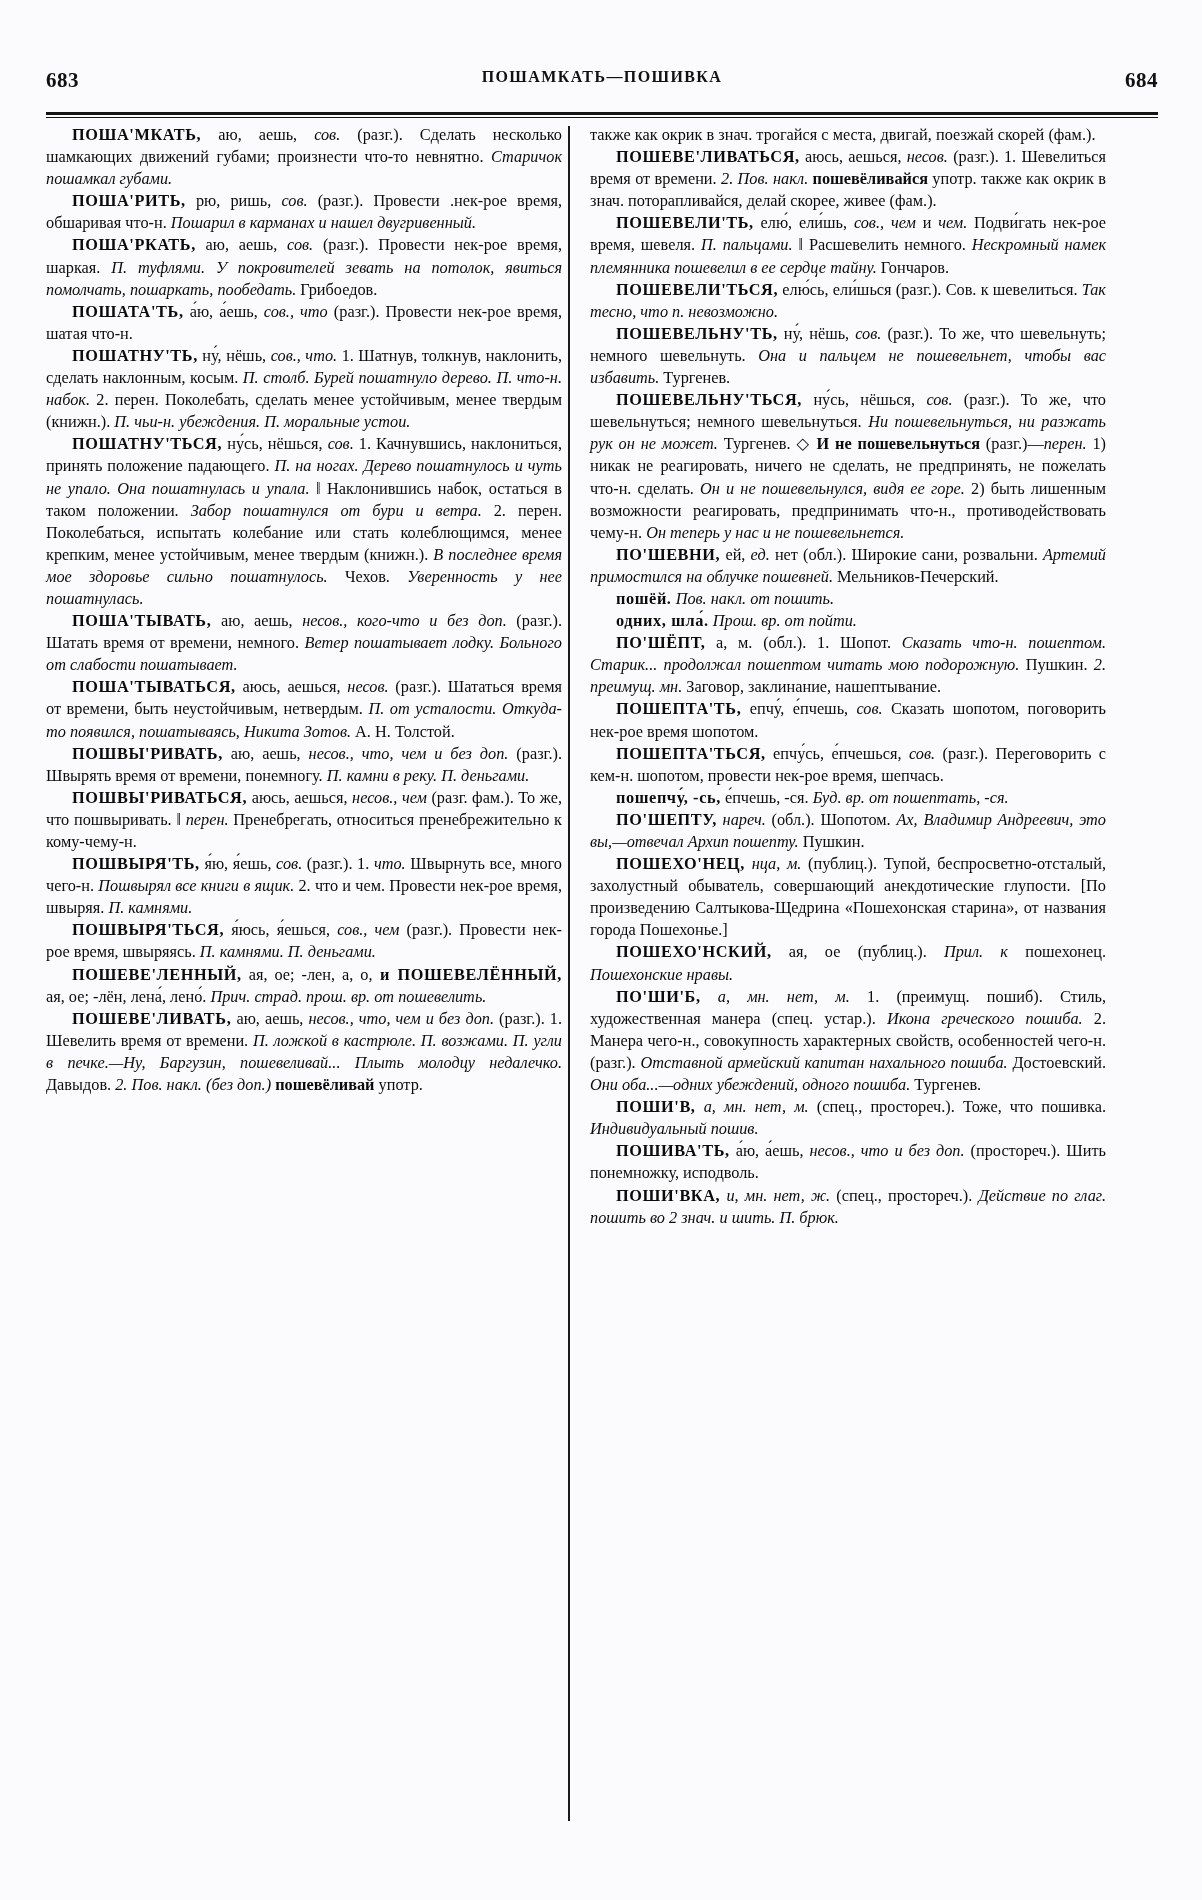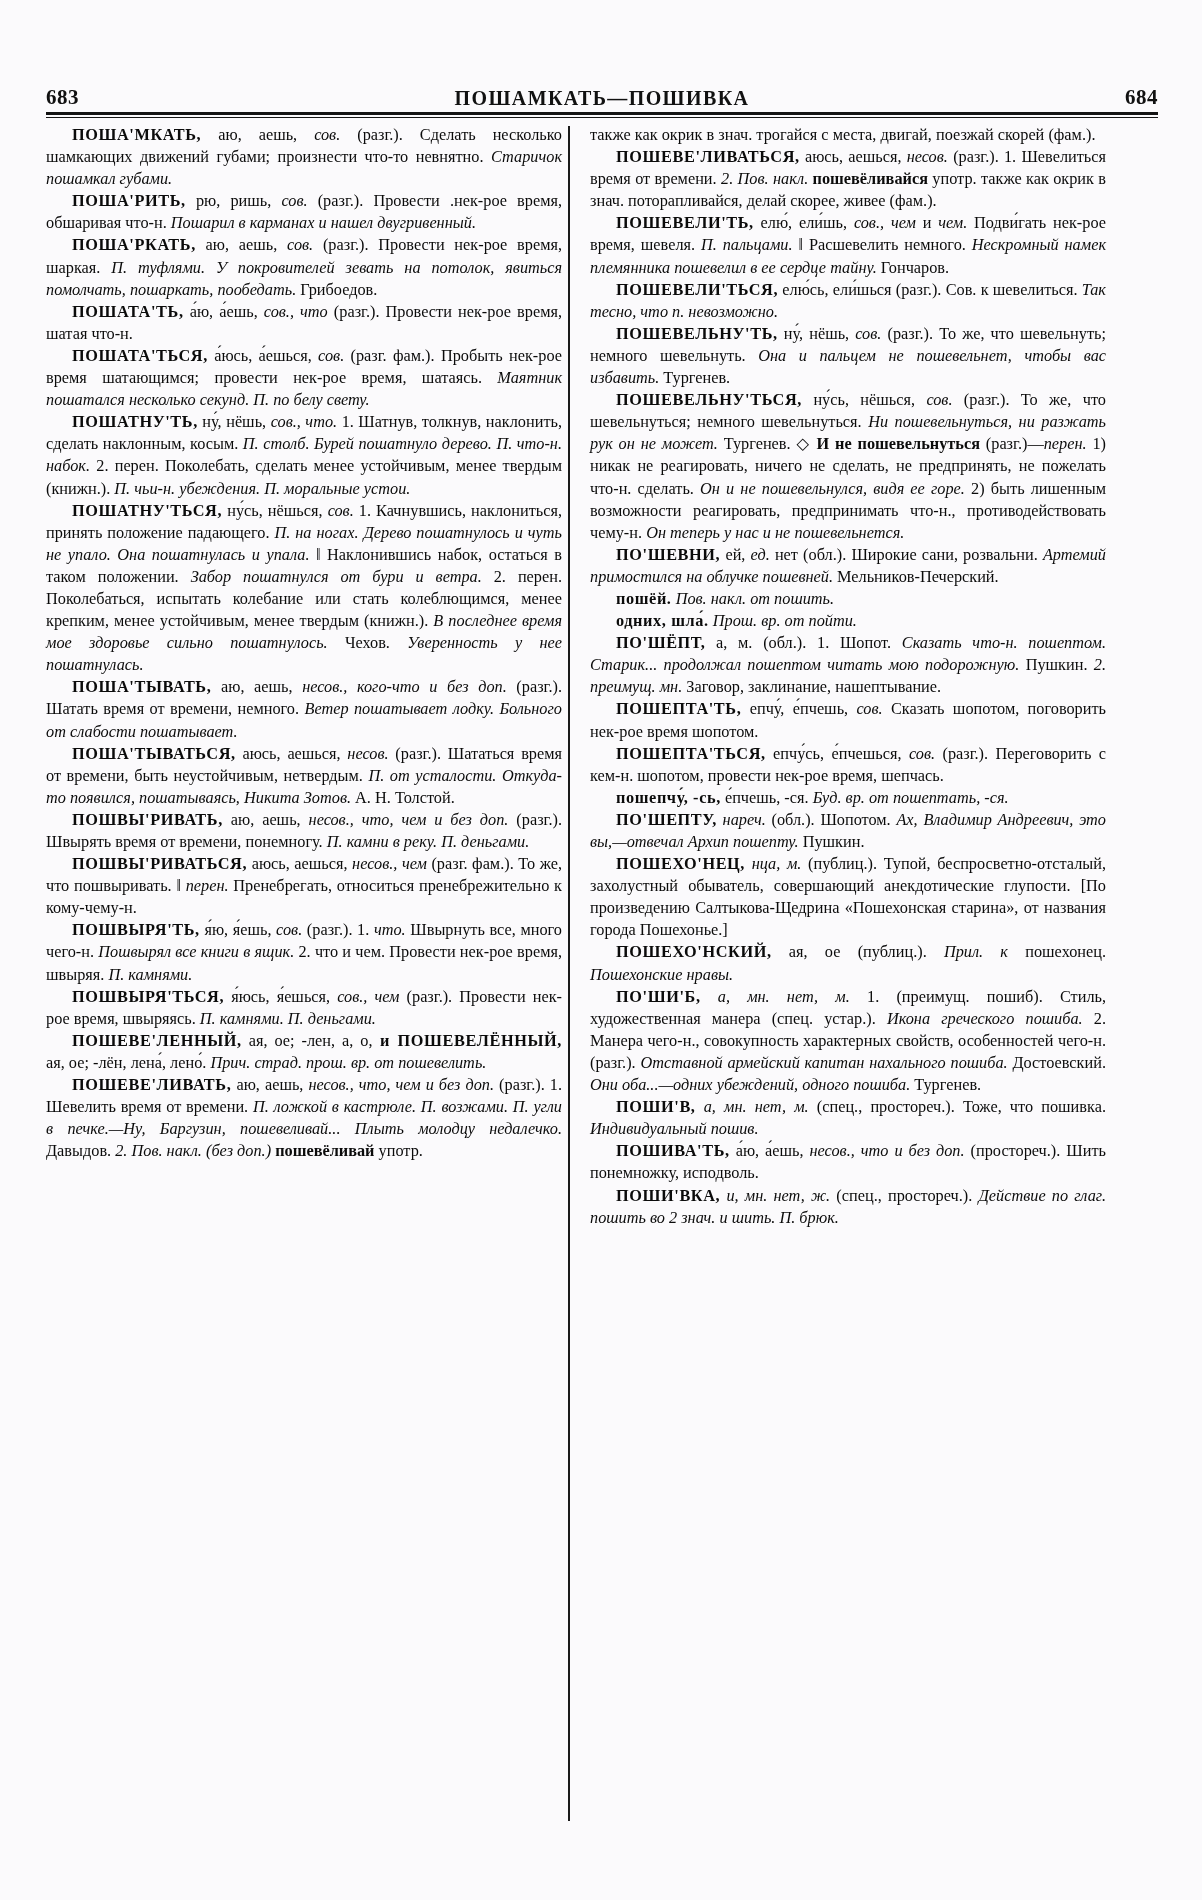--- a/index.html
+++ b/index.html
@@ -23,33 +23,32 @@
     background: #fbfafc;
   }
   
   .runhead {
     position: absolute;
     left: 46px;
     top: 68px;
     width: 1112px;
     height: 34px;
     display: flex;
-    align-items: flex-end;
+    align-items: flex-start;
     justify-content: space-between;
-    margin-top: 8px;
   }
   .folio {
     font-weight: bold;
     font-size: 21px;
     letter-spacing: 0.5px;
     color: #111;
   }
   .runtitle {
     font-weight: bold;
-    font-size: 20px;
+    font-size: 16px;
     letter-spacing: 1.4px;
     color: #111;
     text-align: center;
     flex: 1;
   }
   .rule {
     position: absolute;
     left: 46px;
     top: 112px;
     width: 1112px;
@@ -119,21 +118,20 @@
     <div class="col col-left">
 
       <p class="entry"><b class="hw">ПОША'МКАТЬ,</b><span> аю, аешь, </span><i class="lbl">сов.</i><span> (разг.). Сделать несколько шамкающих движений губами; произнести что-то невнятно. </span><i class="cite">Старичок пошамкал губами.</i></p>
 
       <p class="entry"><b class="hw">ПОША'РИТЬ,</b><span> рю, ришь, </span><i class="lbl">сов.</i><span> (разг.). Провести .нек-рое время, обшаривая что-н. </span><i class="cite">Пошарил в карманах и нашел двугривенный.</i></p>
 
       <p class="entry"><b class="hw">ПОША'РКАТЬ,</b><span> аю, аешь, </span><i class="lbl">сов.</i><span> (разг.). Провести нек-рое время, шаркая. </span><i class="cite">П. туфлями. У покровителей зевать на потолок, явиться помолчать, пошаркать, пообедать.</i><span> Грибоедов.</span></p>
 
       <p class="entry"><b class="hw">ПОШАТА'ТЬ,</b><span> а́ю, а́ешь, </span><i class="lbl">сов., что</i><span> (разг.). Провести нек-рое время, шатая что-н.</span></p>
 
-      <p class="entry"><b class="hw">ПОШАТА'ТЬСЯ,</b><span> а́юсь, а́ешься, </span><i class="lbl">сов.</i><span> (разг. фам.). Пробыть нек-рое время шатающимся; провести нек-рое время, шатаясь. </span><i class="cite">Маятник пошатался несколько секунд. П. по белу свету.</i></p>
 
       <p class="entry"><b class="hw">ПОШАТНУ'ТЬ,</b><span> ну́, нёшь, </span><i class="lbl">сов., что.</i><span> 1. Шатнув, толкнув, наклонить, сделать наклонным, косым. </span><i class="cite">П. столб. Бурей пошатнуло дерево. П. что-н. набок.</i><span class="bold"> 2. перен.</span><span> Поколебать, сделать менее устойчивым, менее твердым (книжн.). </span><i class="cite">П. чьи-н. убеждения. П. моральные устои.</i></p>
 
       <p class="entry"><b class="hw">ПОШАТНУ'ТЬСЯ,</b><span> ну́сь, нёшься, </span><i class="lbl">сов.</i><span> 1. Качнувшись, наклониться, принять положение падающего. </span><i class="cite">П. на ногах. Дерево пошатнулось и чуть не упало. Она пошатнулась и упала.</i><span> ‖ Наклонившись набок, остаться в таком положении. </span><i class="cite">Забор пошатнулся от бури и ветра.</i><span class="bold"> 2. перен.</span><span> Поколебаться, испытать колебание или стать колеблющимся, менее крепким, менее устойчивым, менее твердым (книжн.). </span><i class="cite">В последнее время мое здоровье сильно пошатнулось.</i><span> Чехов. </span><i class="cite">Уверенность у нее пошатнулась.</i></p>
 
       <p class="entry"><b class="hw">ПОША'ТЫВАТЬ,</b><span> аю, аешь, </span><i class="lbl">несов., кого-что и без доп.</i><span> (разг.). Шатать время от времени, немного. </span><i class="cite">Ветер пошатывает лодку. Больного от слабости пошатывает.</i></p>
 
       <p class="entry"><b class="hw">ПОША'ТЫВАТЬСЯ,</b><span> аюсь, аешься, </span><i class="lbl">несов.</i><span> (разг.). Шататься время от времени, быть неустойчивым, нетвердым. </span><i class="cite">П. от усталости. Откуда-то появился, пошатываясь, Никита Зотов.</i><span> А. Н. Толстой.</span></p>
 
 

